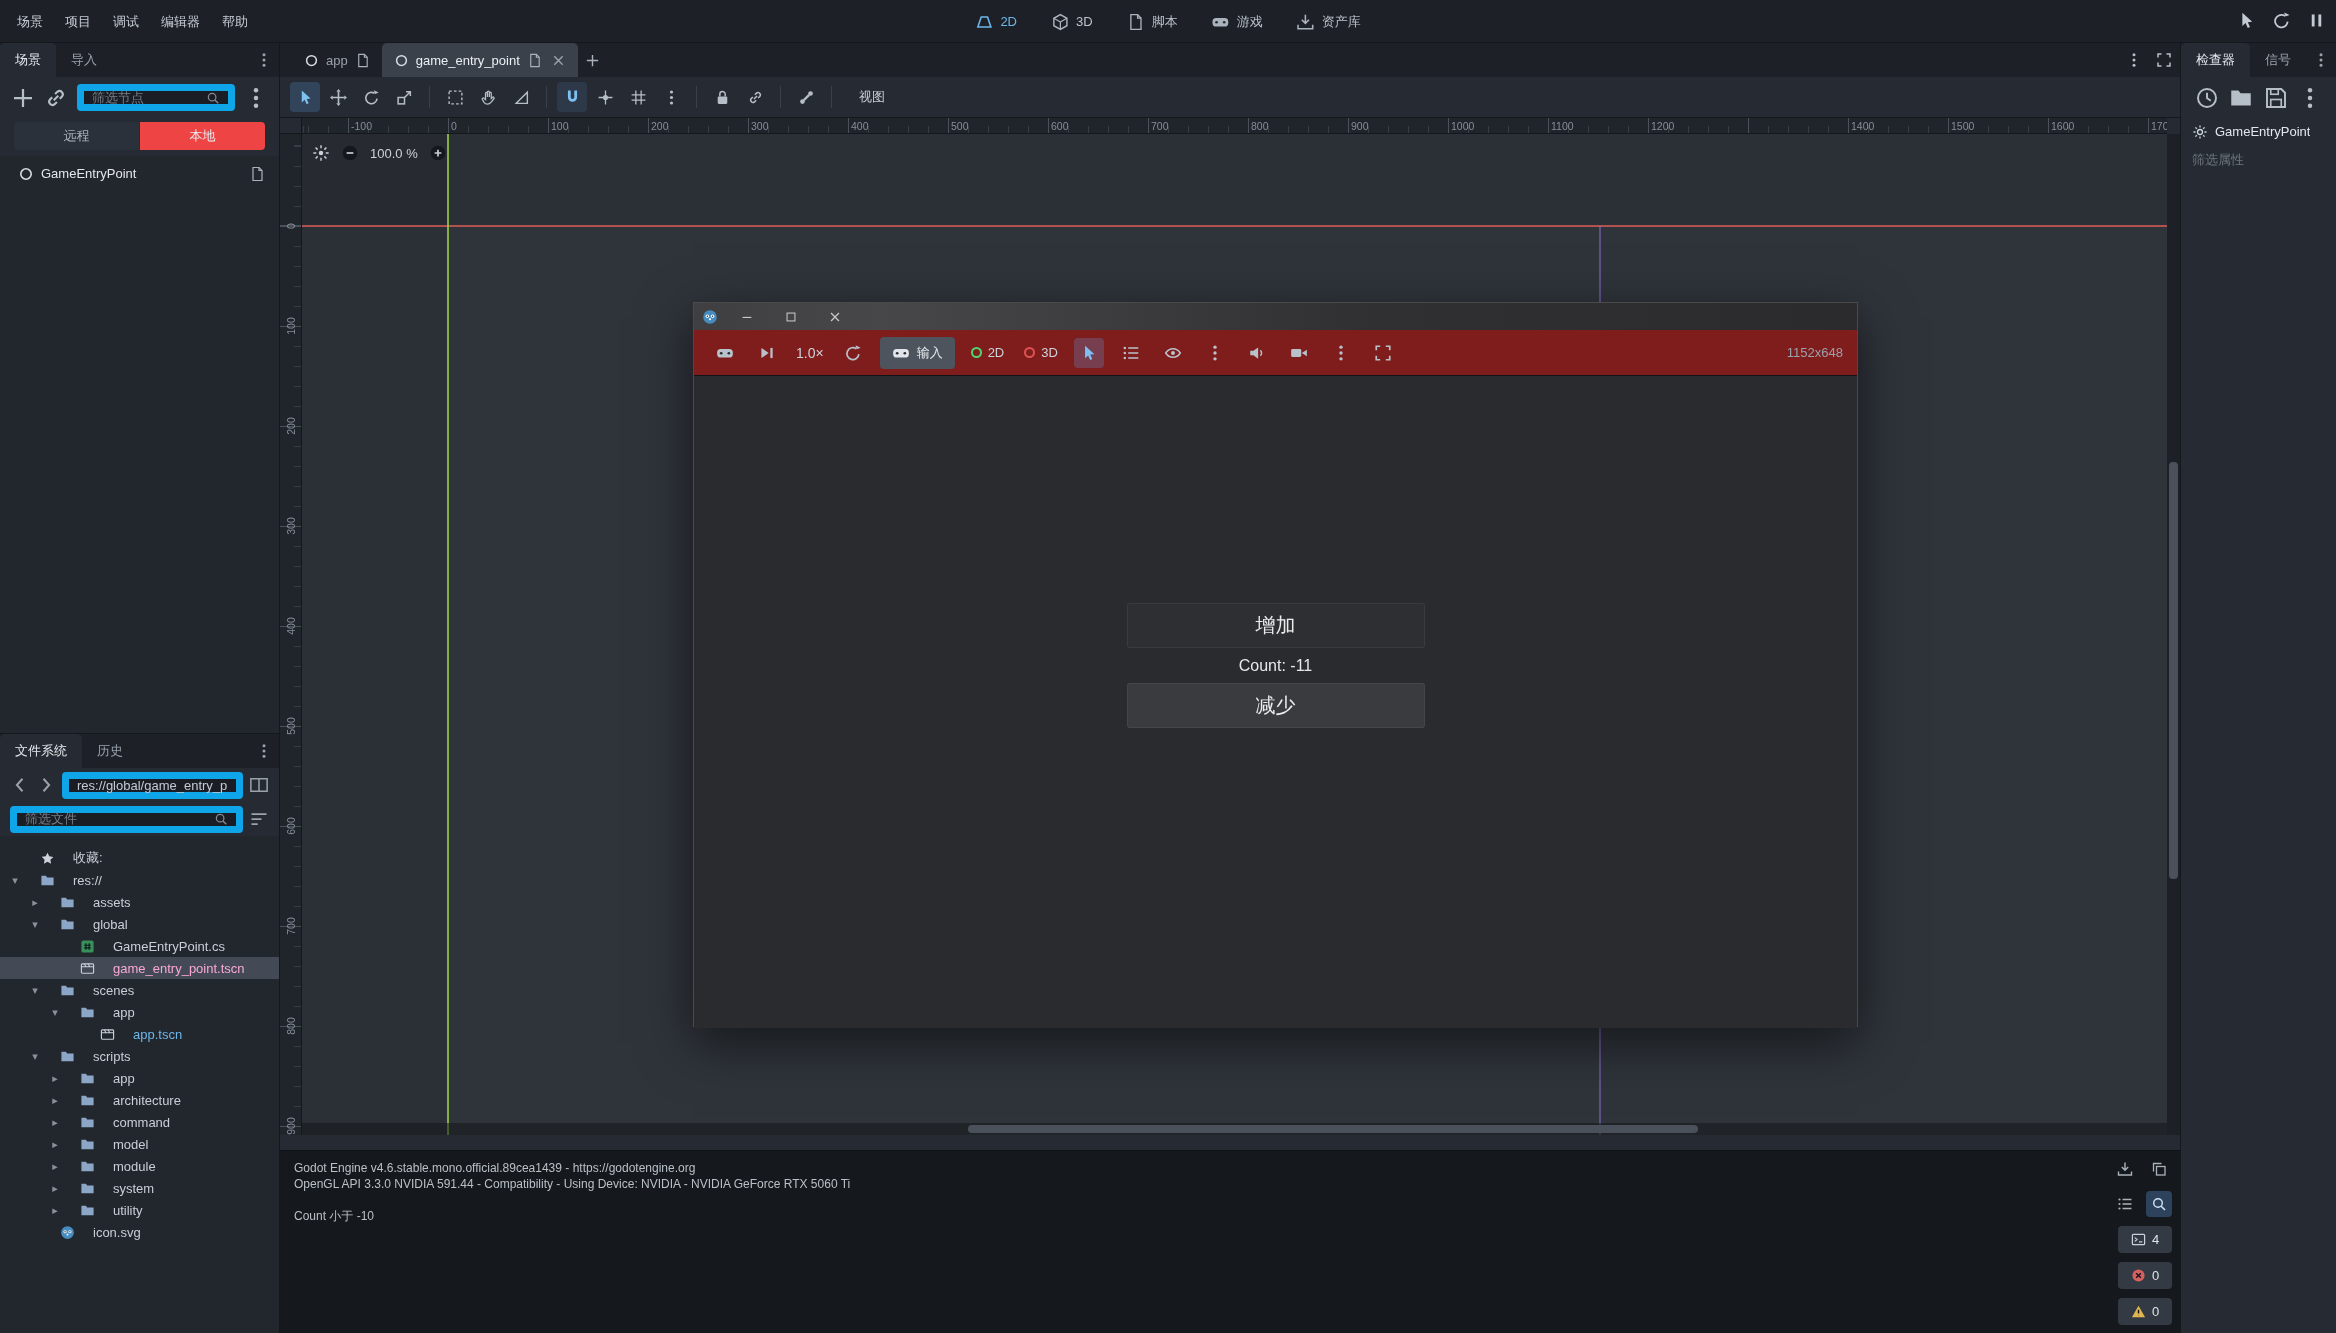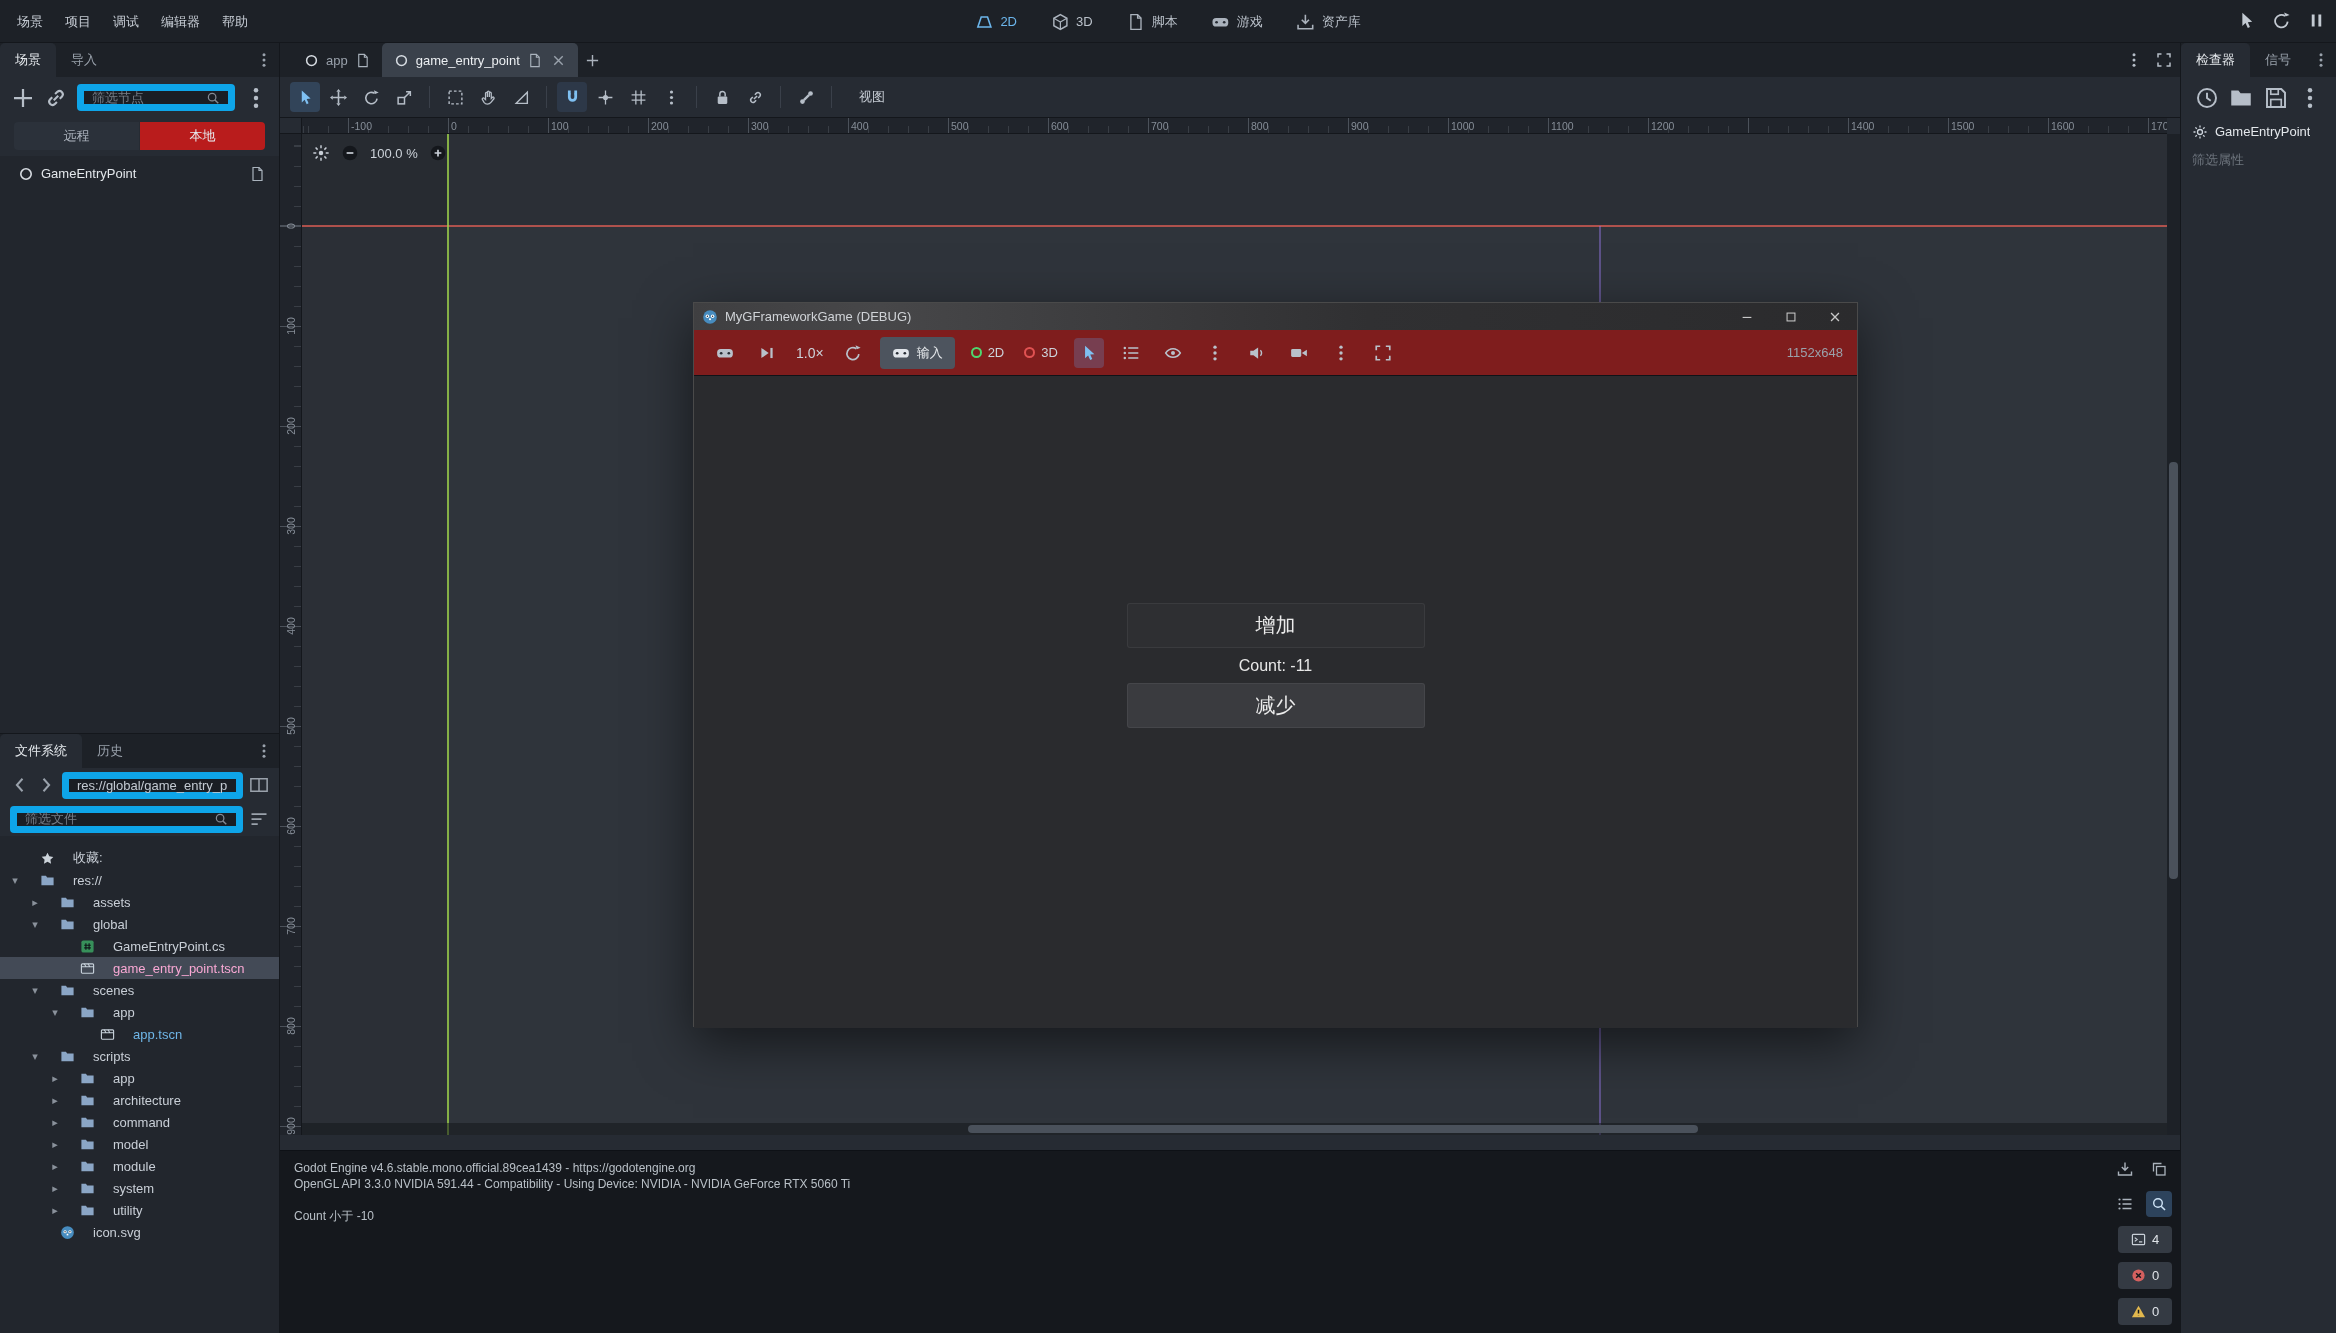--- a/index.html
+++ b/index.html
@@ -30,21 +30,21 @@
   .field .ic{width:14px;height:14px;color:#848b95;}
   .tbi{width:24px;height:24px;color:#b6bec8;}
 
   
   #left-dock{position:absolute;left:0;top:43px;width:280px;bottom:0;background:#262b33;border-right:1px solid #14171c;}
   #scene-toolbar{position:absolute;left:0;top:34px;right:0;height:41px;display:flex;align-items:center;gap:9px;padding:0 11px;}
   #rl-row{position:absolute;left:14px;right:14px;top:79px;height:28px;display:flex;gap:1px;}
   .seg{flex:1;display:flex;align-items:center;justify-content:center;color:#a9b0ba;background:#2b313a;}
   .seg.first{border-radius:4px 0 0 4px;}
   .seg.last{border-radius:0 4px 4px 0;}
-  .seg.active{background:#b91c1c;color:#e7ebef;font-family:Liberation Mono, monospace;}
+  .seg.active{background:#ef4444;color:#e7ebef;font-family:Liberation Mono, monospace;}
   #scene-tree{position:absolute;left:0;right:0;top:113px;height:578px;background:#22262d;border-bottom:1px solid #14171c;padding-top:4px;}
   .strow{height:27px;display:flex;align-items:center;gap:7px;padding:0 14px 0 18px;}
   .stlabel{color:#e3e7eb;flex:1;}
   .node-ic{color:#d7dce2;}
   .script-ic{color:#aab3bd;}
 
   
   #fs-tabs{position:absolute;left:0;right:0;top:691px;}
   #fs-nav{position:absolute;left:0;right:0;top:725px;height:34px;display:flex;align-items:center;gap:6px;padding:0 10px;}
   #fs-filter{position:absolute;left:0;right:0;top:759px;height:34px;display:flex;align-items:center;gap:6px;padding:0 10px;}
@@ -885,21 +885,20 @@
       <span class="ic">
           <svg viewBox="0 0 16 16" xmlns="http://www.w3.org/2000/svg">
             <circle cx="8" cy="8" r="6.8" fill="#478cbf"></circle>
             <circle cx="5.4" cy="7.2" r="1.7" fill="#fff"></circle>
             <circle cx="10.6" cy="7.2" r="1.7" fill="#fff"></circle>
             <circle cx="5.4" cy="7.2" r=".7" fill="#20262e"></circle>
             <circle cx="10.6" cy="7.2" r=".7" fill="#20262e"></circle>
             <rect x="7.1" y="9.3" width="1.8" height="1.8" fill="#fff"></rect>
           </svg>
         </span>
-      <span class="gw-title">MyGFrameworkGame (DEBUG)</span>
       <div class="gw-winbtns">
         <div class="gw-btn">
             <span class="ic">
               <svg viewBox="0 0 16 16" xmlns="http://www.w3.org/2000/svg">
                 <path d="M3 8.5h10" stroke="currentColor" stroke-width="1.3"></path>
               </svg>
             </span>
           </div>
         <div class="gw-btn">
             <span class="ic">

